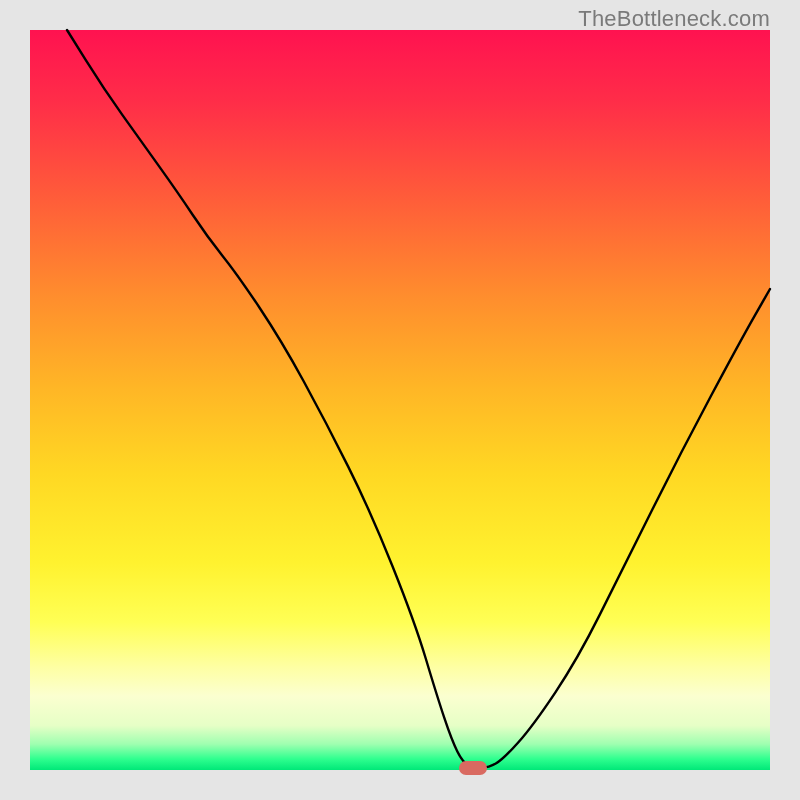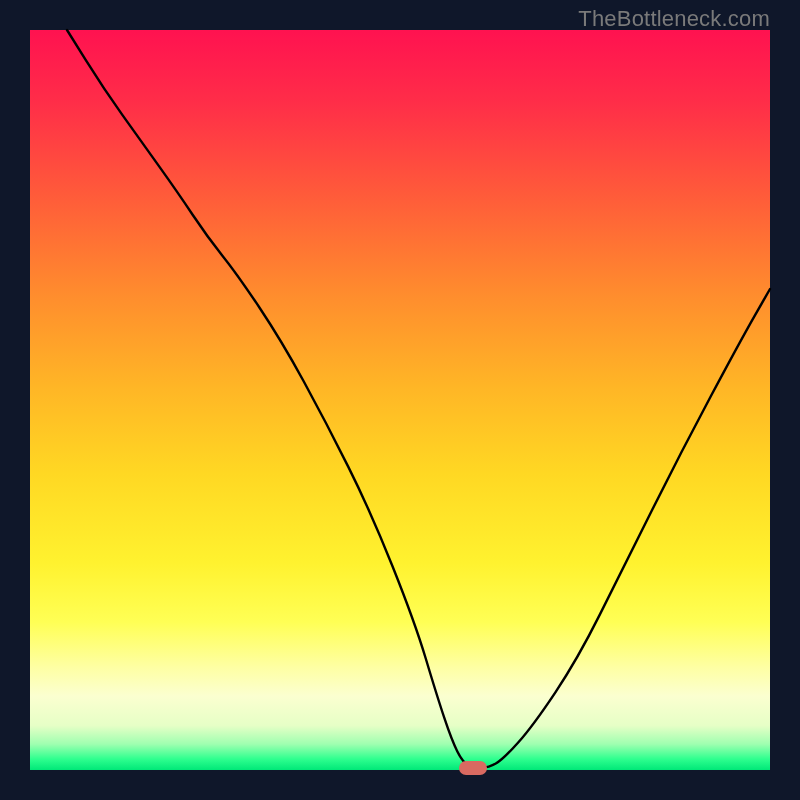--- a/index.html
+++ b/index.html
@@ -9,21 +9,21 @@
     height: 800px;
     background: #000;
     overflow: hidden;
   }
   .frame {
     position: absolute;
     left: 0;
     top: 0;
     width: 800px;
     height: 800px;
-    background: #0f172a;
+    background: #e5e5e5;
   }
   .plot {
     position: absolute;
     left: 30px;
     top: 30px;
     width: 740px;
     height: 740px;
   }
   .gradient-bg {
     position: absolute;

